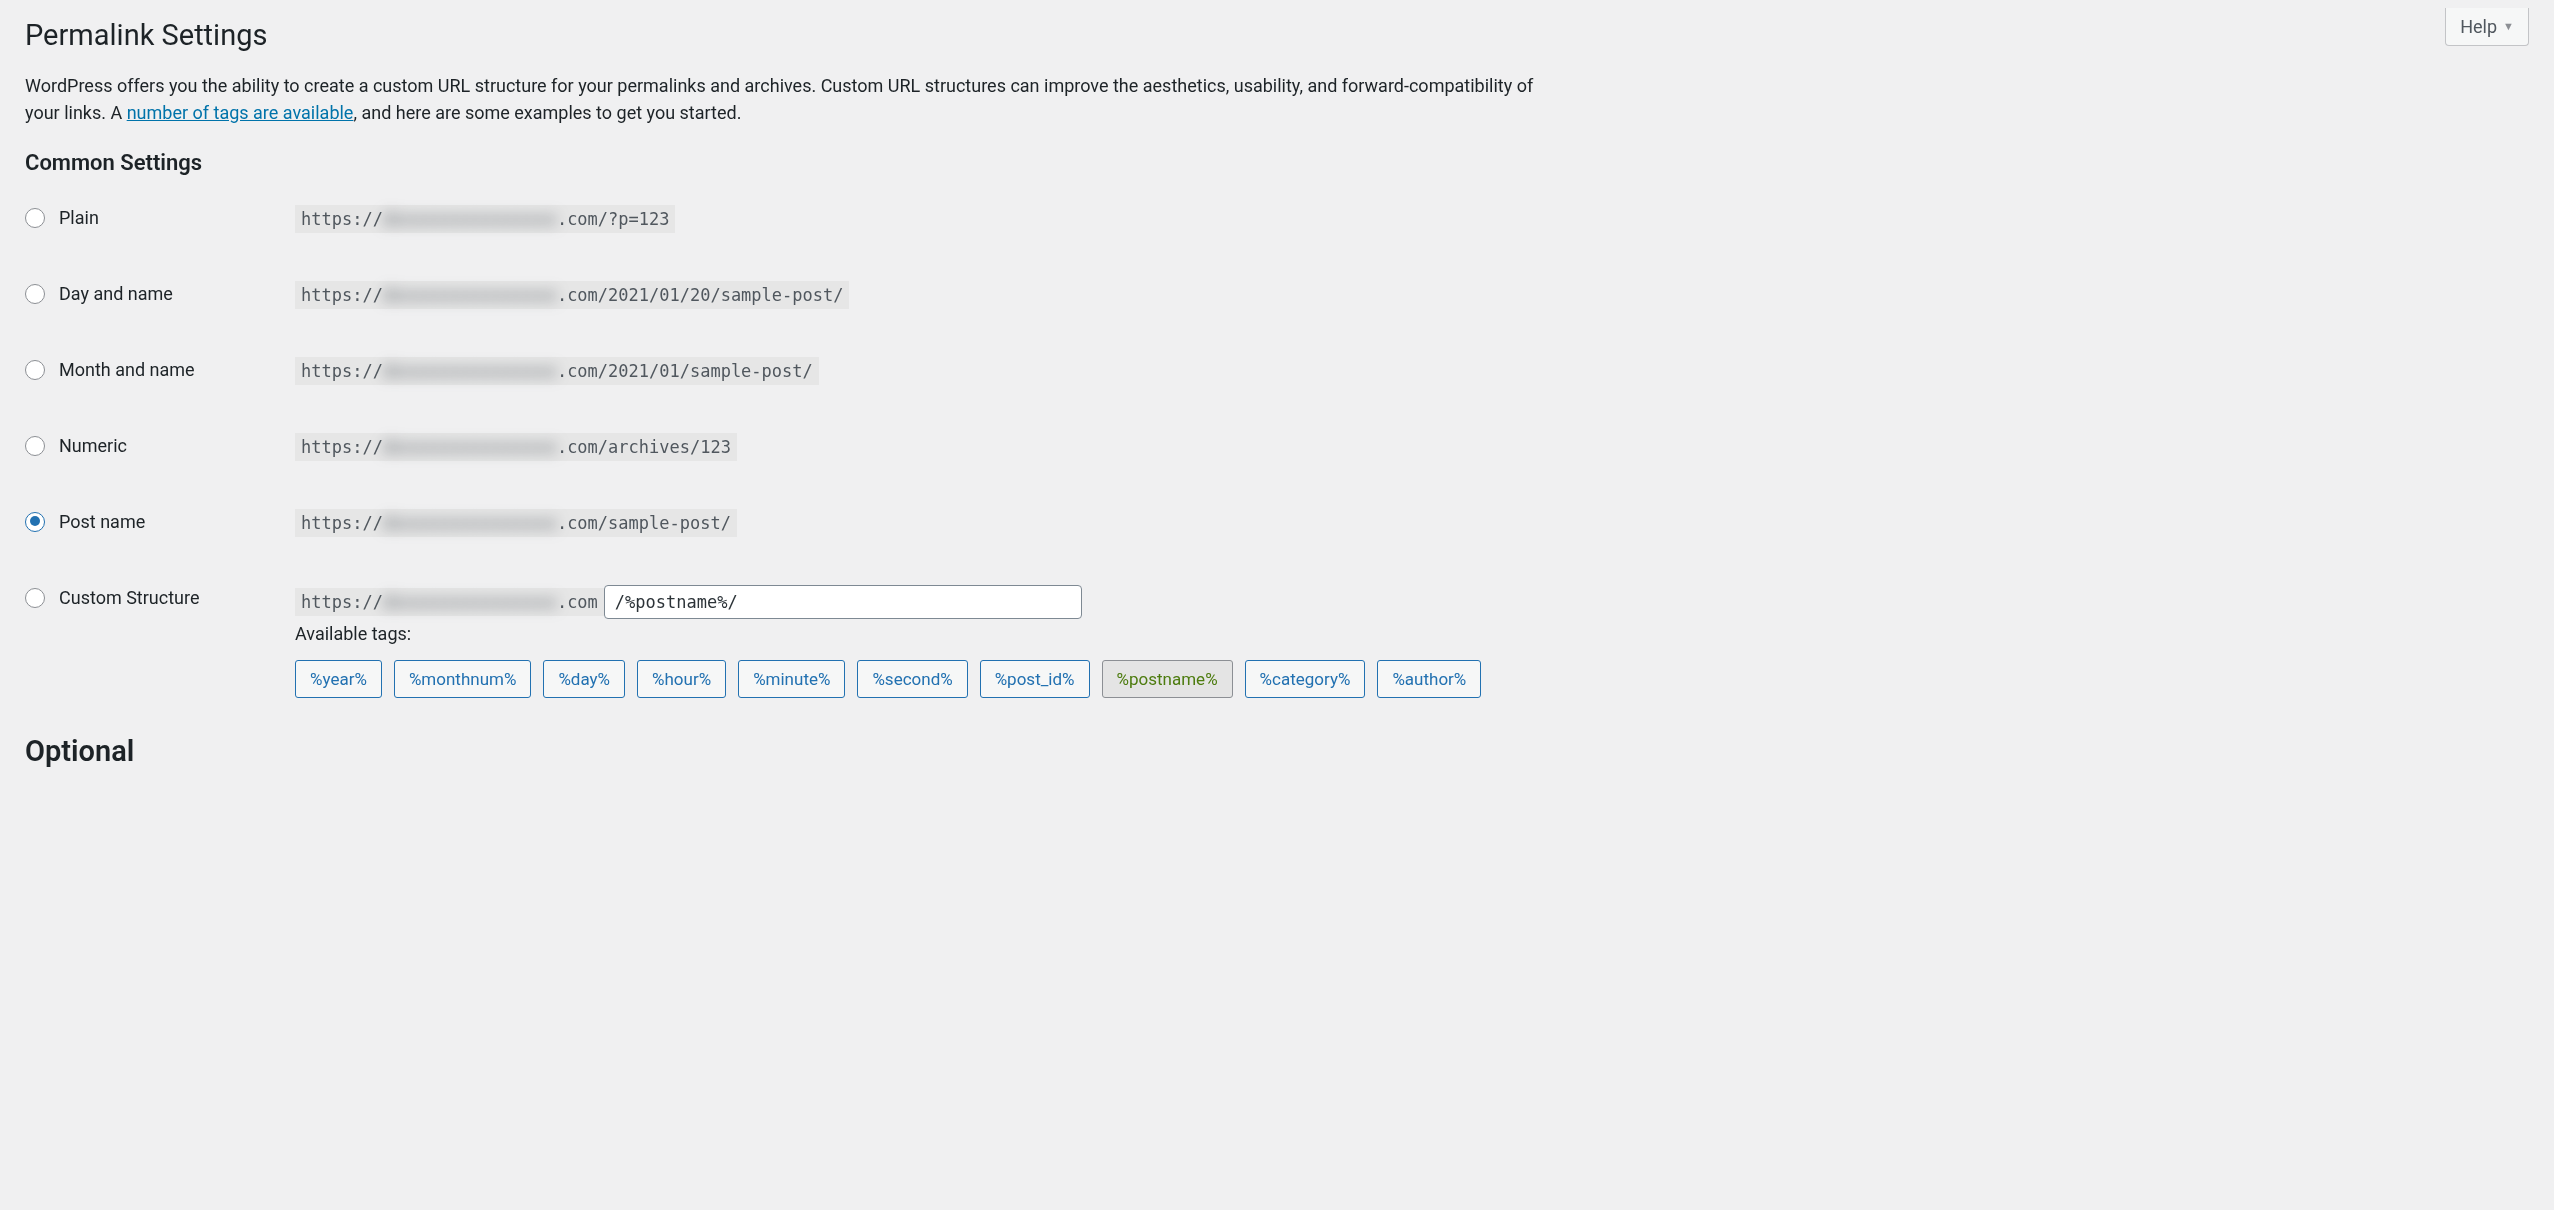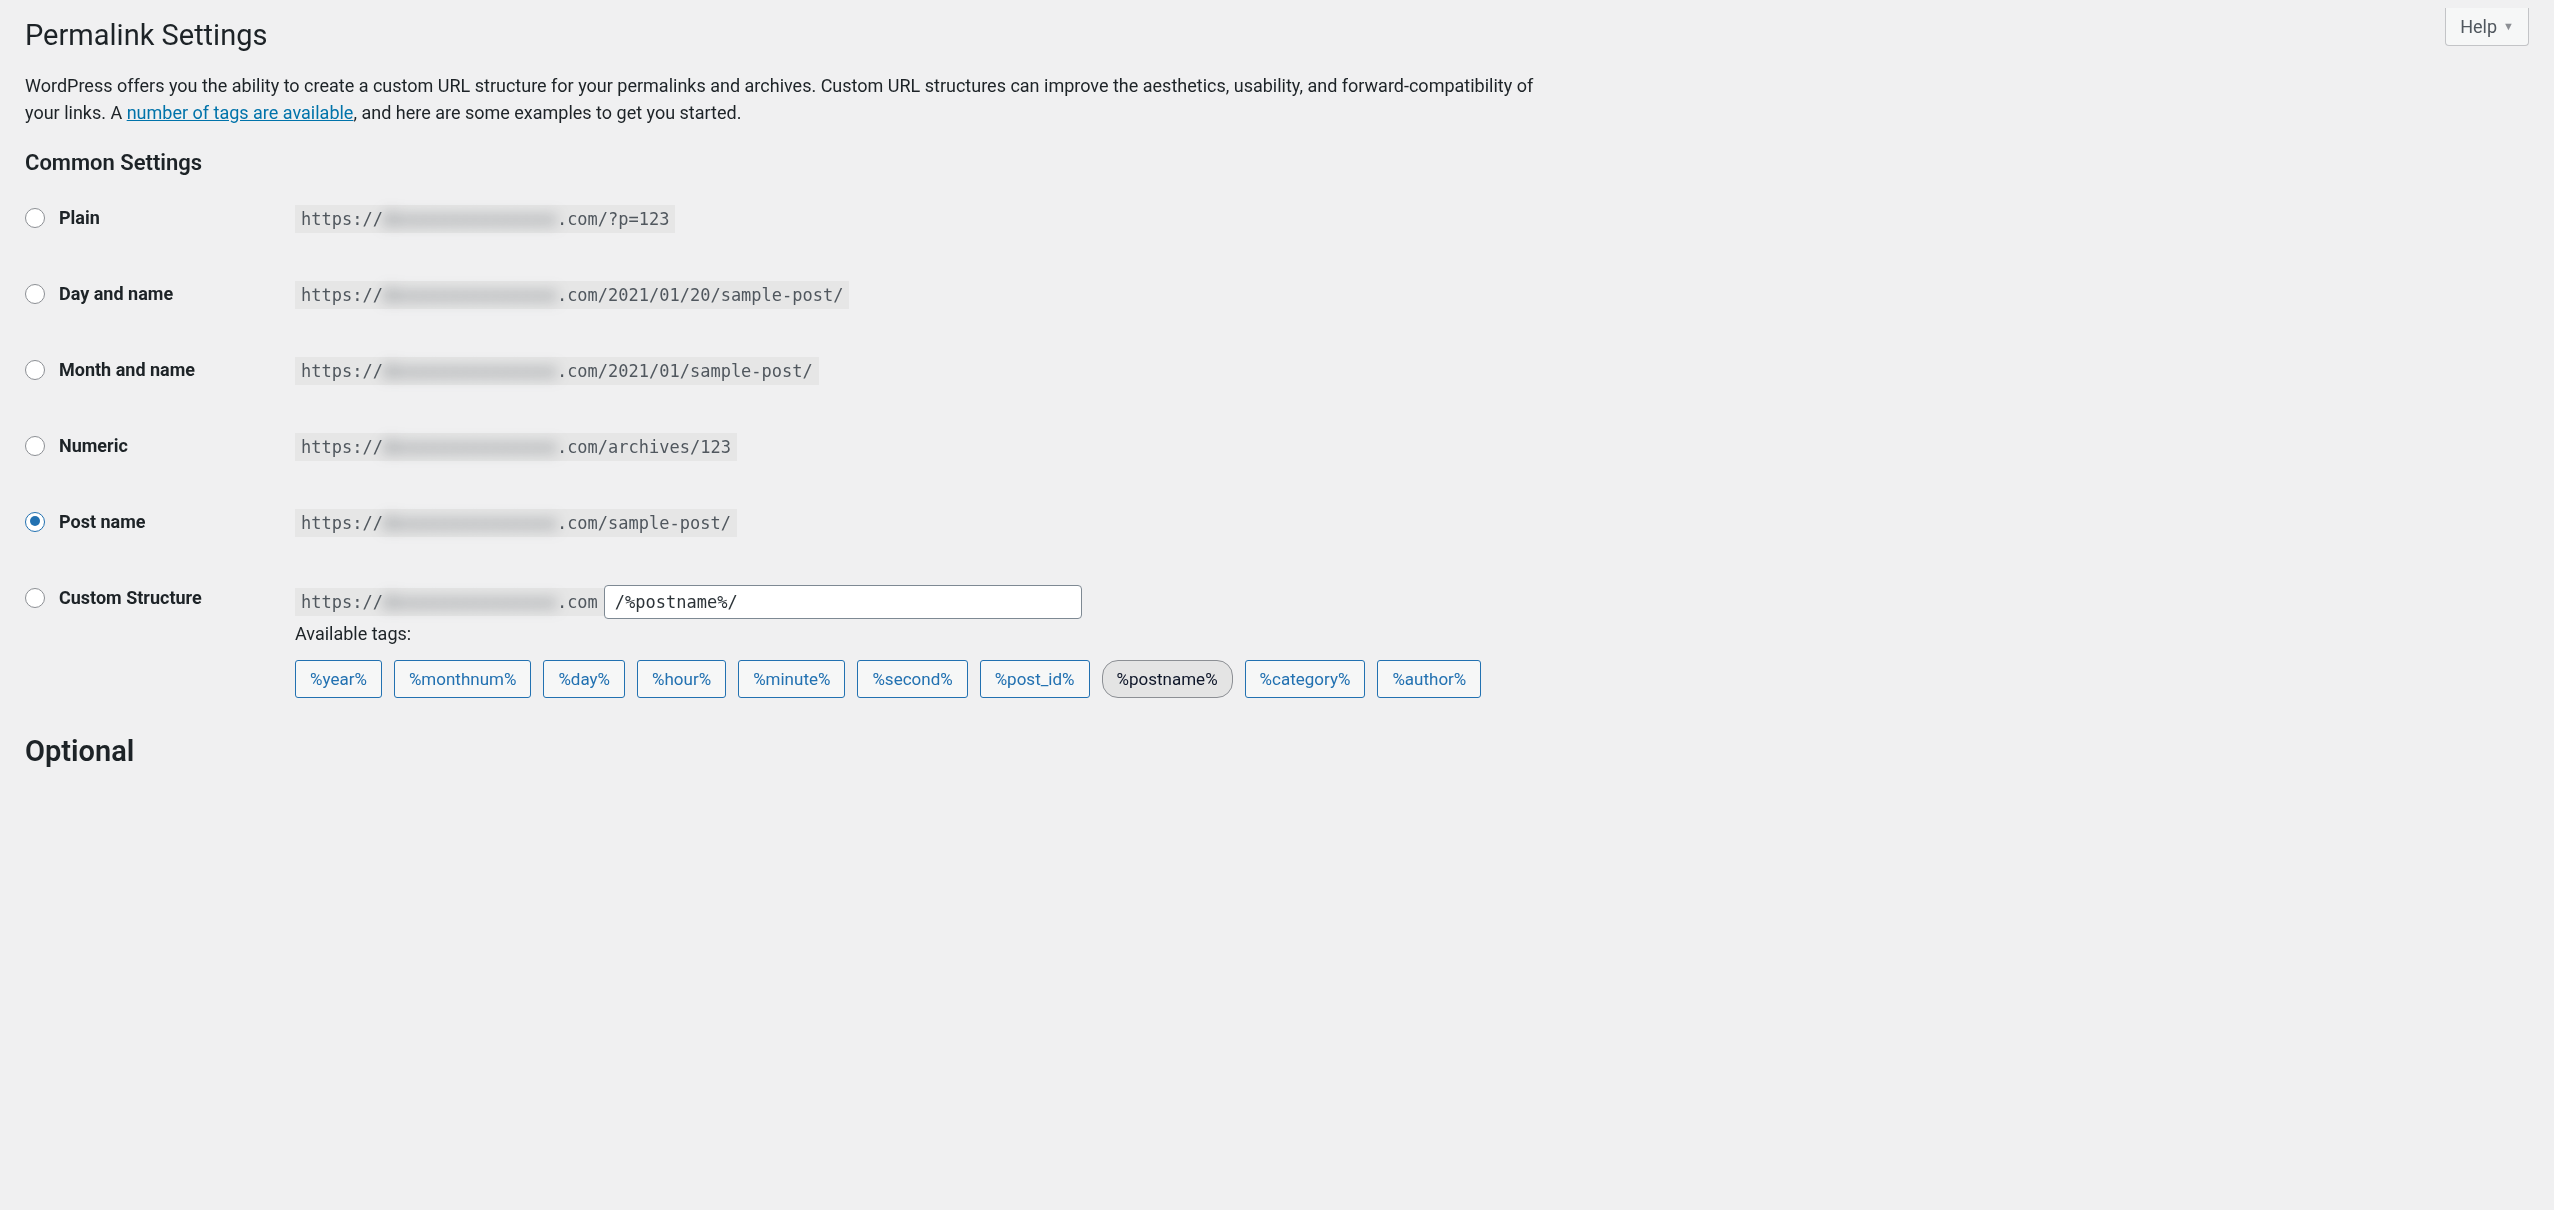--- a/index.html
+++ b/index.html
@@ -70,21 +70,21 @@
   .row .th {
     width: 270px;
     flex-shrink: 0;
     display: flex;
     align-items: center;
     gap: 14px;
     padding-top: 2px;
   }
   .row .th label {
     font-size: 18px;
-    font-weight: 700;
+    font-weight: 400;
   }
   input[type=radio] {
     appearance: none;
     -webkit-appearance: none;
     width: 20px;
     height: 20px;
     border: 1.5px solid #8c8f94;
     border-radius: 50%;
     margin: 0;
     cursor: pointer;
@@ -149,23 +149,22 @@
     border: 1px solid #2271b1;
     color: #2271b1;
     font-size: 17px;
     padding: 8px 14px;
     border-radius: 3px;
     cursor: pointer;
     font-family: inherit;
   }
   .tag-btn.active {
     background: #e4e4e4;
-    color: #0f172a;
+    color: #4d7c0f;
     border-color: #8c8f94;
-    border-radius: 16px;
   }
   h2.optional-title {
     font-size: 29px;
     font-weight: 600;
     margin-top: 36px;
   }
   .row.tags-row { display:block; margin-bottom:0; margin-top: -10px; }
   .row.tags-row .td { margin-left:270px; }
 </style>
 </head>

